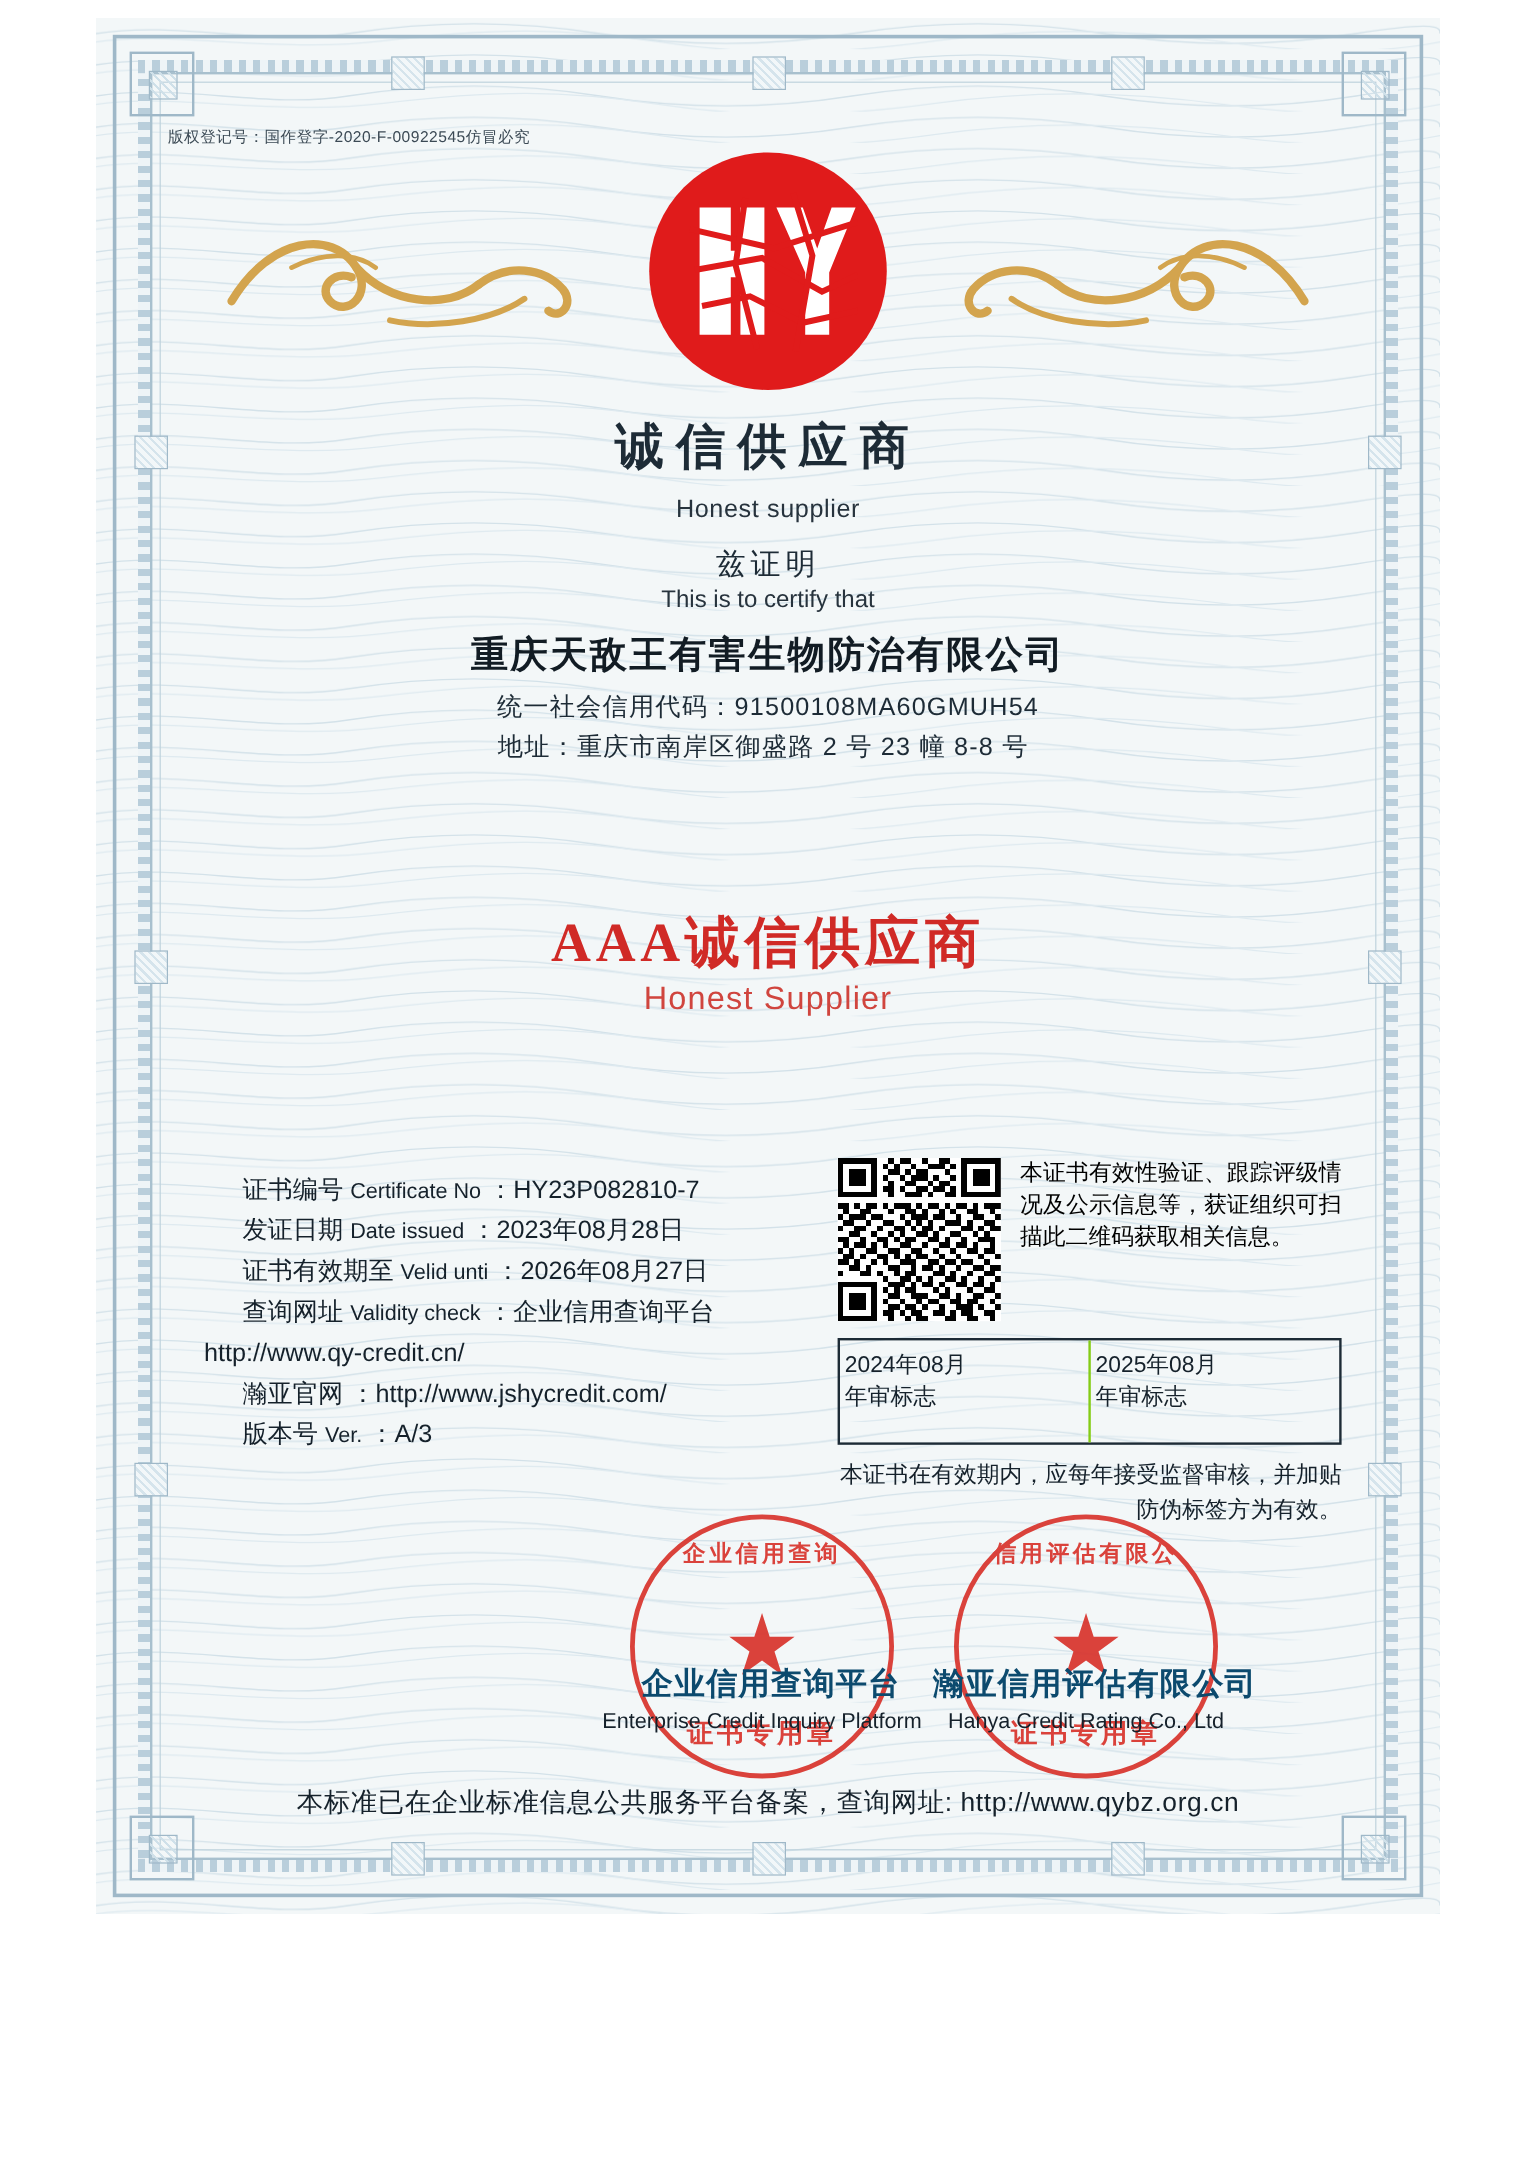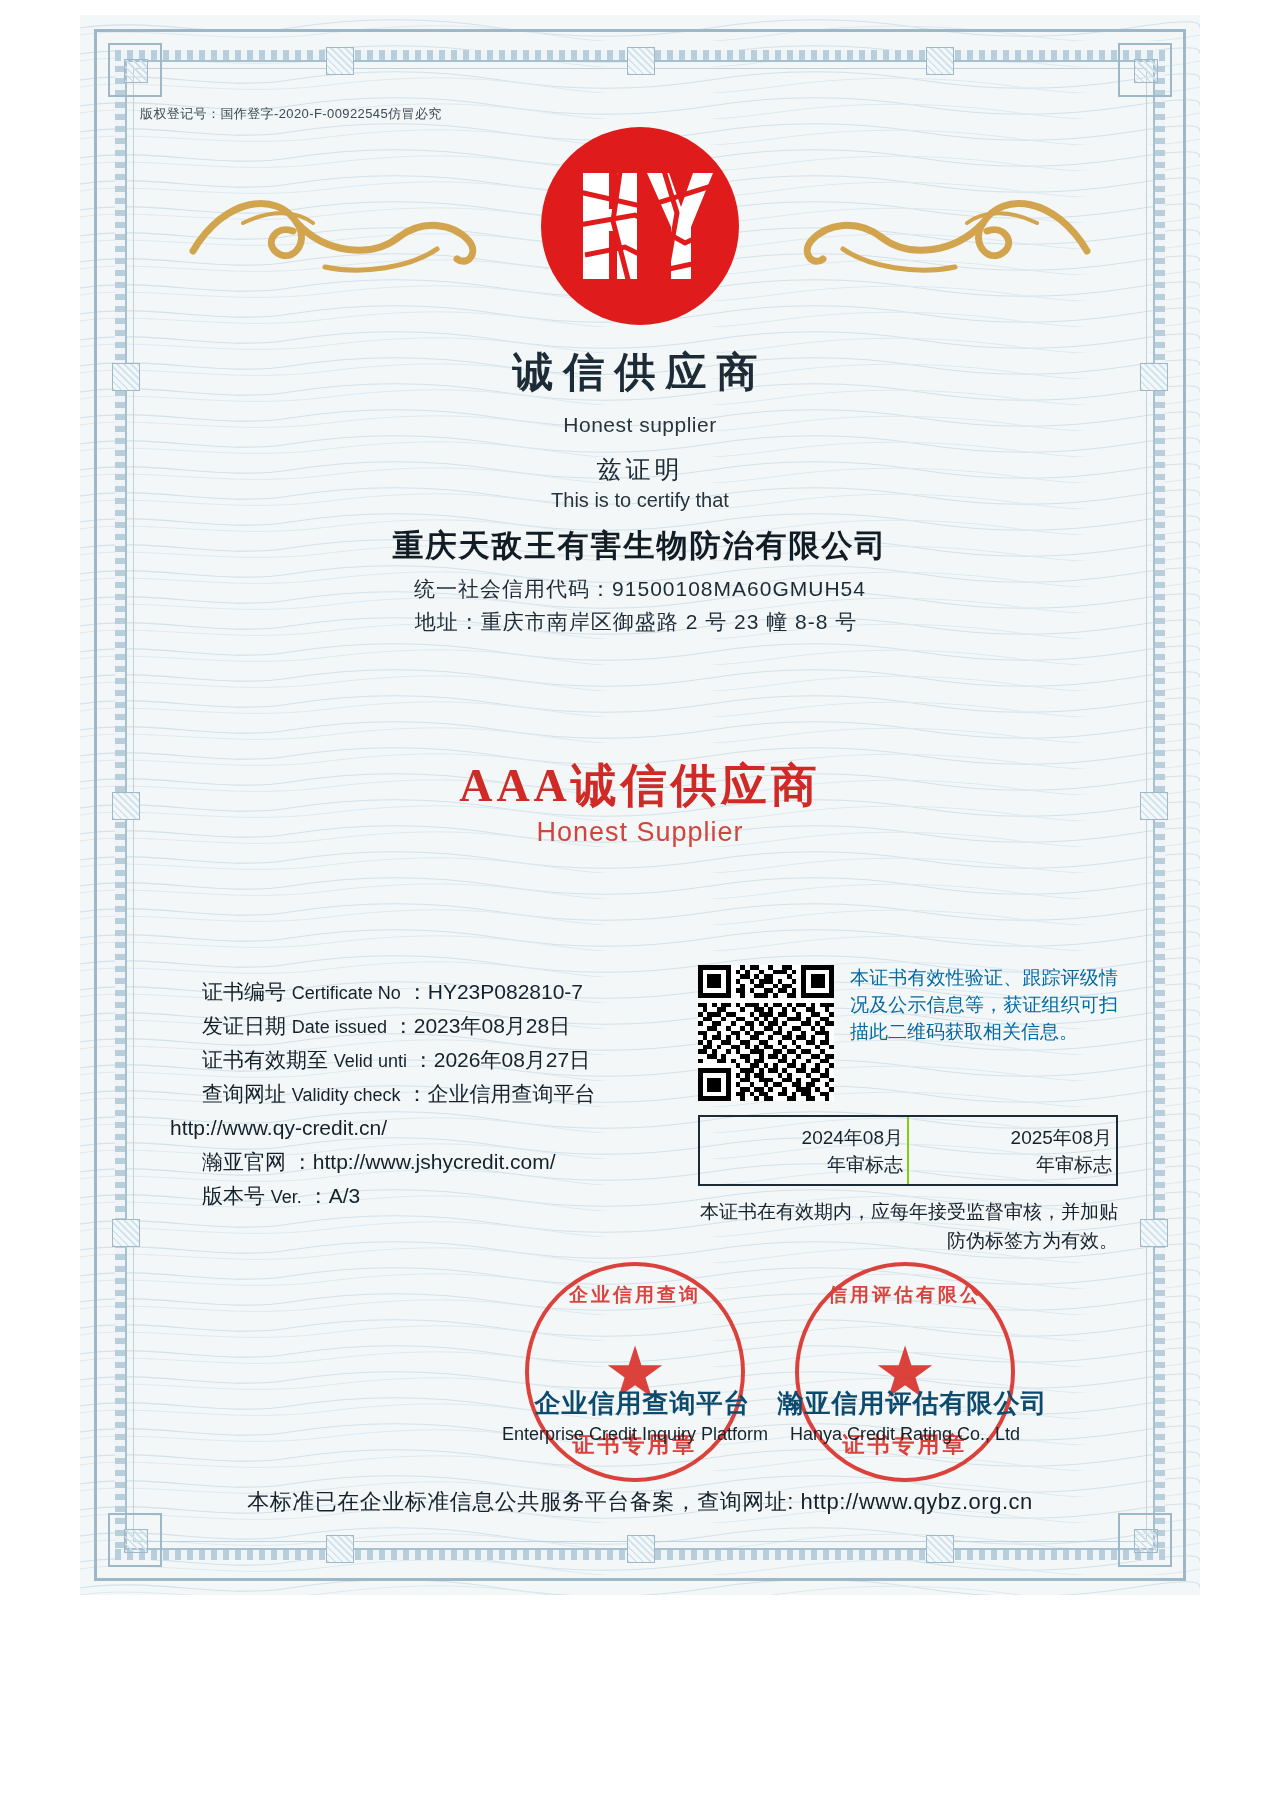--- a/index.html
+++ b/index.html
@@ -250,32 +250,32 @@
     gap: 16px;
   }
   .qr {
     width: 136px; height: 136px;
     flex: 0 0 auto;
     background: #fff;
   }
   .qr-note {
     font-size: 19px;
     line-height: 1.42;
-    color: #0369a1;
+    color: #000000;
     text-align: justify;
   }
   .annual-row {
     display: flex;
     margin-top: 14px;
     border: 2px solid #1d2b36;
   }
   .annual-cell {
     flex: 1 1 50%;
-    text-align: right;
-    padding: 8px 4px 6px 4px;
+    text-align: left;
+    padding: 8px 4px 24px 4px;
     font-size: 19px;
     color: #15212b;
     line-height: 1.4;
   }
   .annual-cell + .annual-cell { border-left: 2px solid #84cc16; }
   .annual-foot {
     margin-top: 12px;
     font-size: 19px;
     line-height: 1.5;
     color: #15212b;

